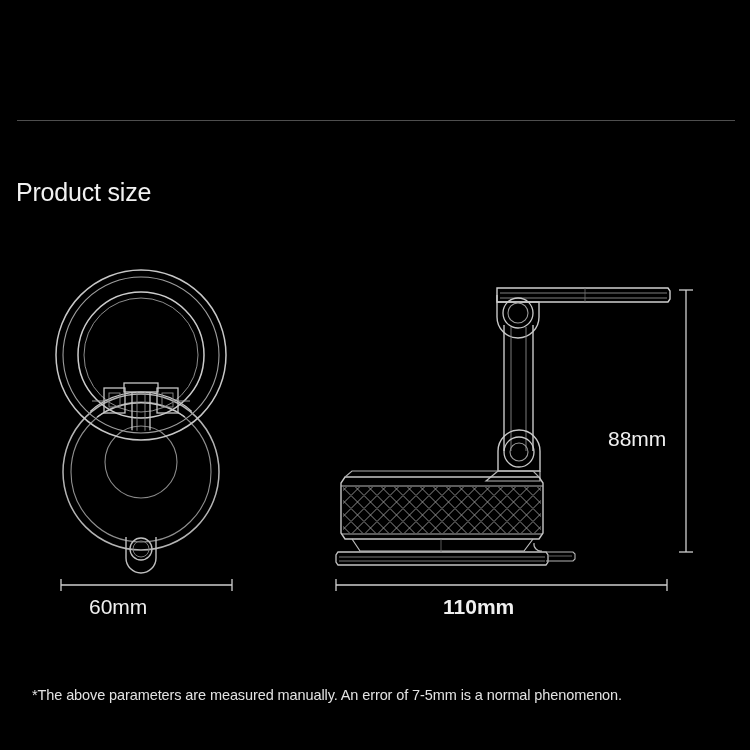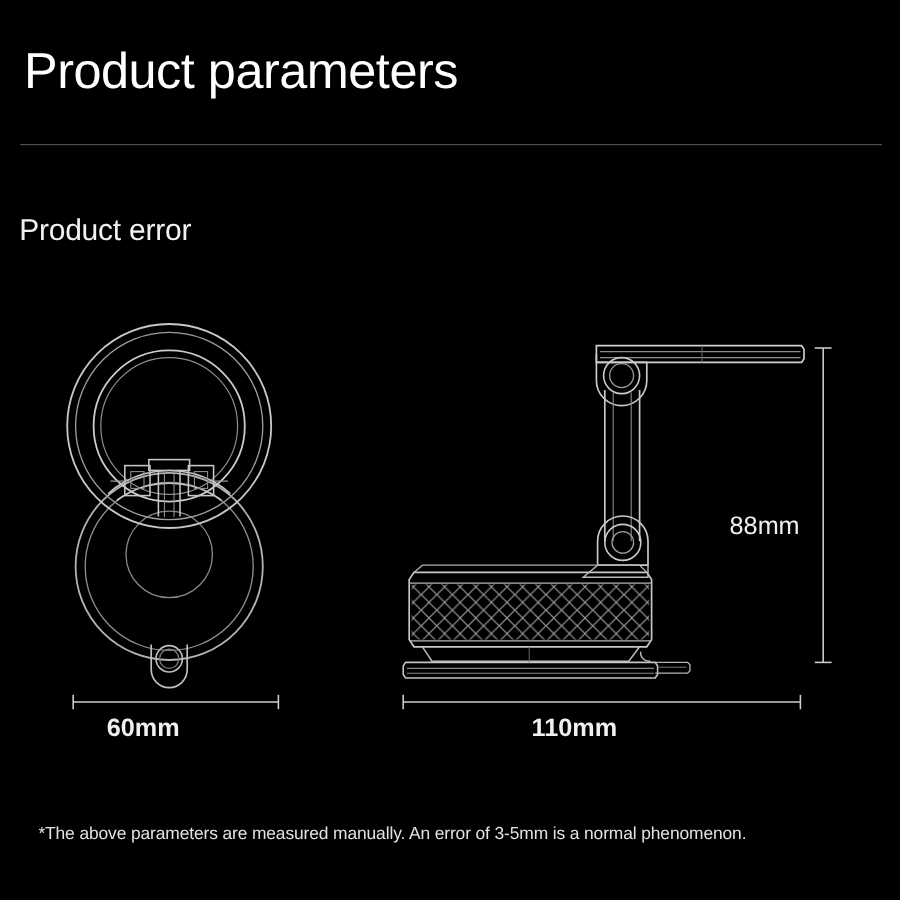--- a/index.html
+++ b/index.html
@@ -66,21 +66,20 @@
     position: absolute;
     font-size: 21px;
     font-weight: 500;
     color: #f0f0f0;
     line-height: 1;
     white-space: nowrap;
   }
   .dim-width-left {
     left: 89px;
     top: 596px;
-    font-weight: bold;
   }
   .dim-width-right {
     left: 443px;
     top: 596px;
     font-weight: bold;
   }
   .dim-height-right {
     left: 608px;
     top: 428px;
   }
@@ -94,25 +93,24 @@
     letter-spacing: -0.1px;
     line-height: 1.2;
     white-space: nowrap;
   }
 </style>
 </head>
 <body>
 
 <div class="page">
 
-  <div class="title">Product parameters</div>
 
   <div class="divider"></div>
 
-  <div class="subtitle">Product error</div>
+  <div class="subtitle">Product size</div>
 
   <div class="diagram-area">
     <svg width="750" height="370" viewBox="0 0 750 370">
       <defs>
         <pattern id="lattice" width="13" height="13" patternUnits="userSpaceOnUse">
           <path d="M0,6.5 L6.5,0 L13,6.5 L6.5,13 Z" fill="none" stroke="#9a9a9a" stroke-width="0.9"></path>
         </pattern>
         <clipPath id="headRingClip">
           <circle cx="141" cy="100" r="76"></circle>
         </clipPath>
@@ -220,15 +218,15 @@
       </g>
     </svg>
   </div>
 
   <div class="dim-label dim-width-left">60mm</div>
 
   <div class="dim-label dim-width-right">110mm</div>
 
   <div class="dim-label dim-height-right">88mm</div>
 
-  <div class="footnote">*The above parameters are measured manually. An error of 3-5mm is a normal phenomenon.</div>
+  <div class="footnote">*The above parameters are measured manually. An error of 7-5mm is a normal phenomenon.</div>
 
 </div>
 
 </body></html>

